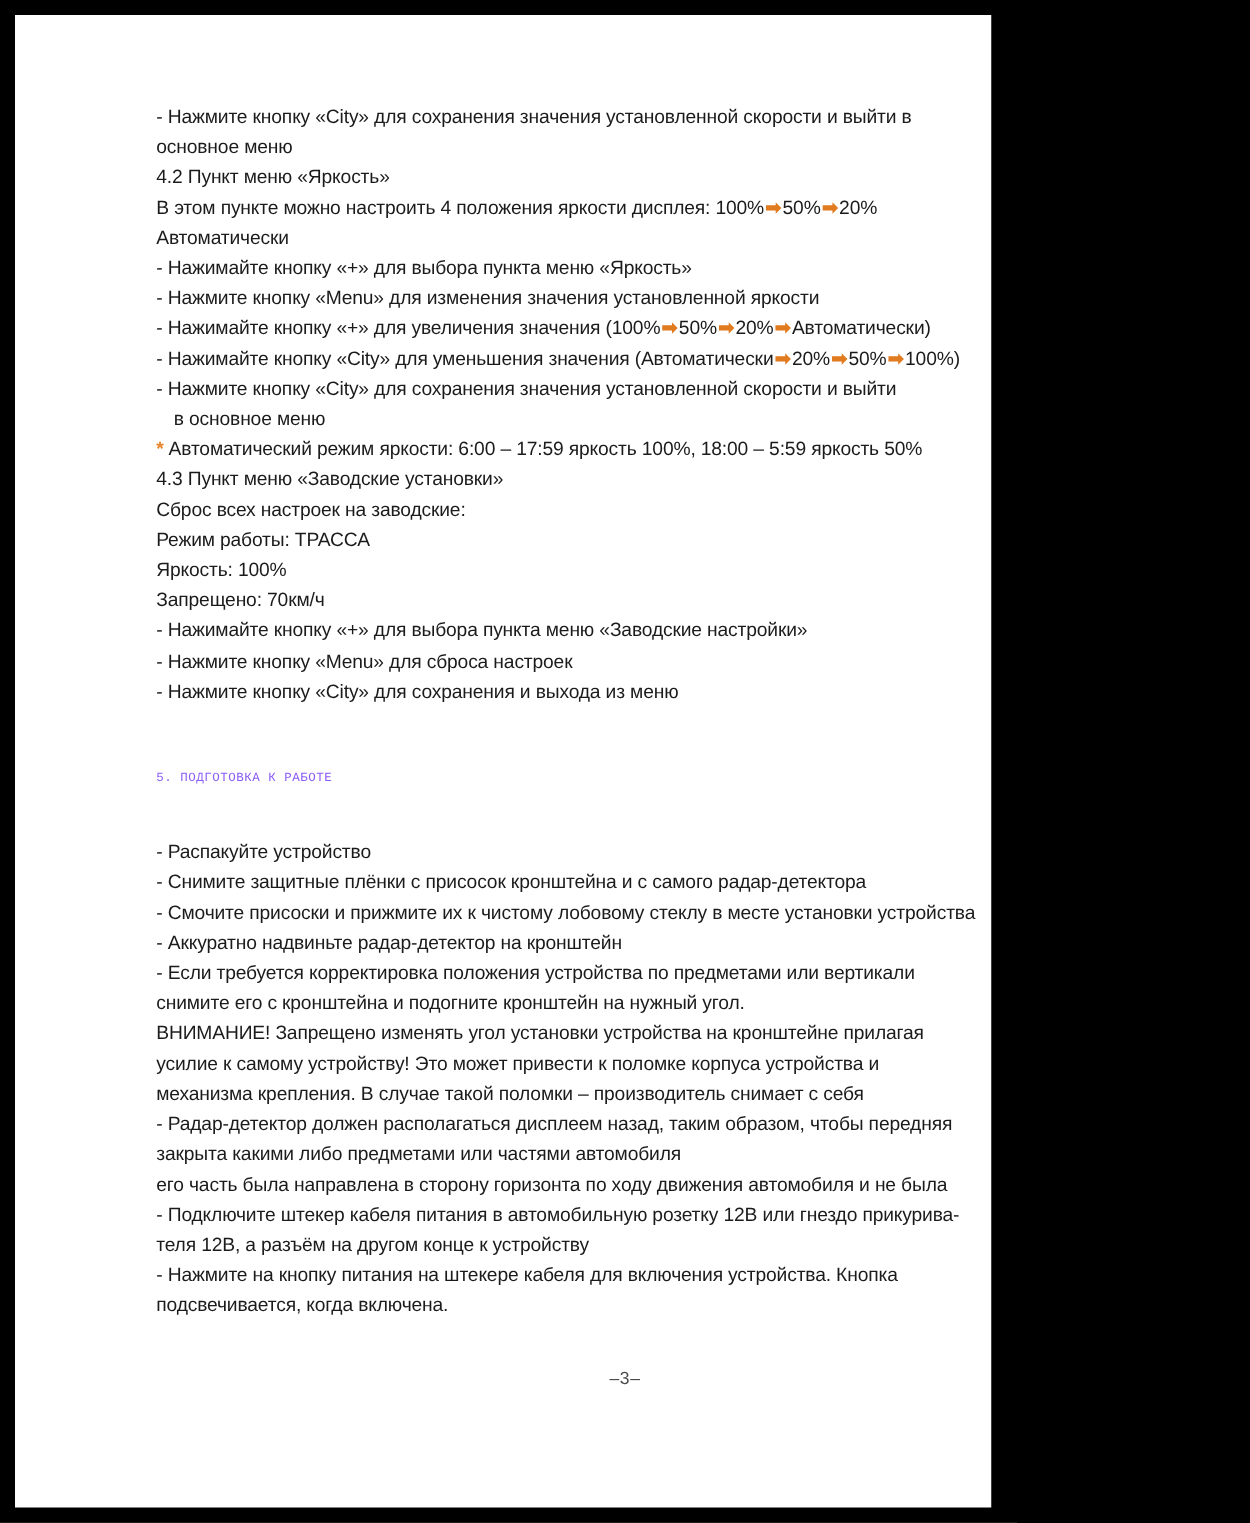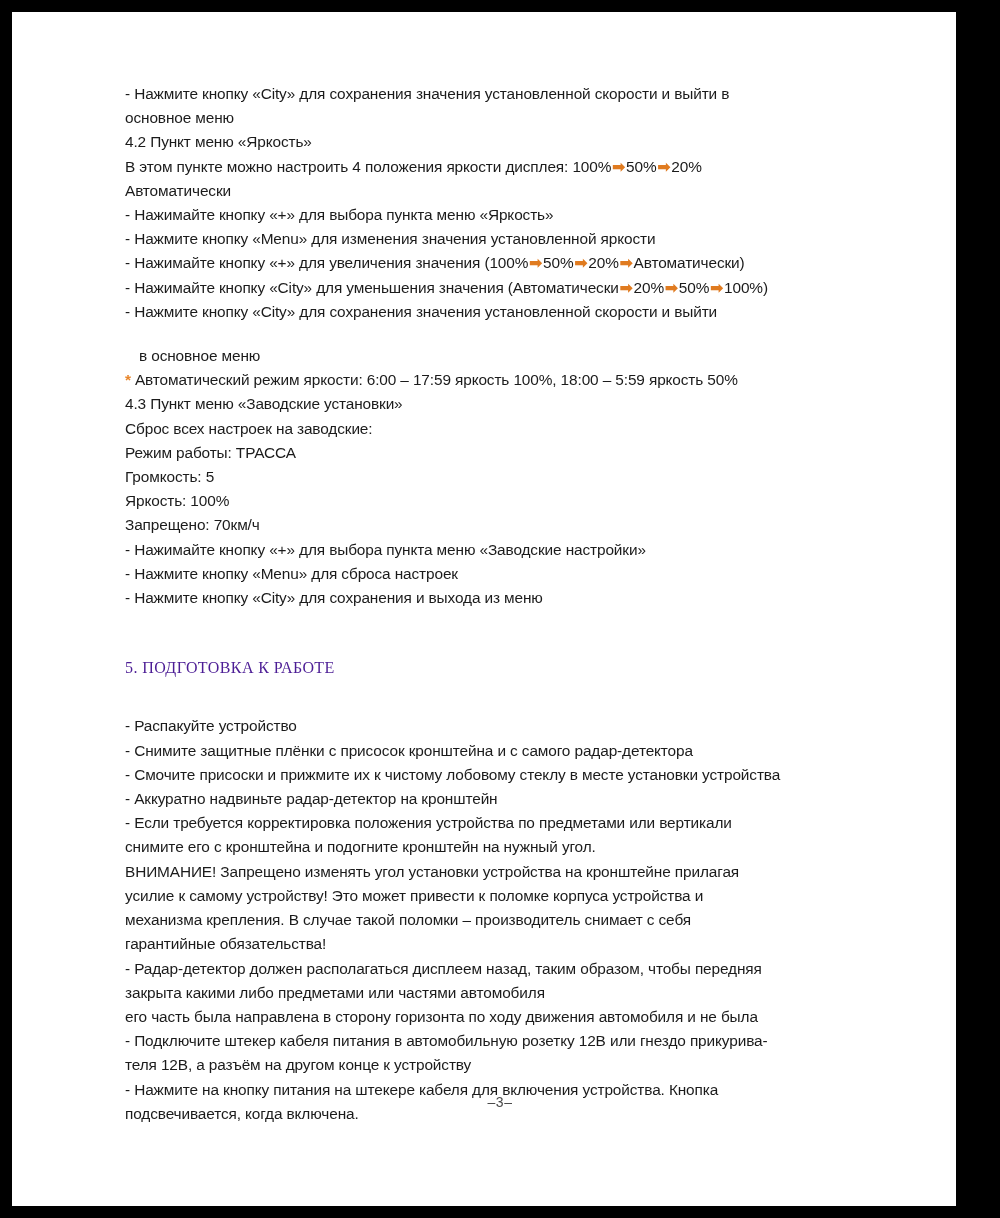--- a/index.html
+++ b/index.html
@@ -19,21 +19,21 @@
     left: 0;
     top: 0;
     width: 1000px;
     height: 1218px;
     background: #000000;
     box-sizing: border-box;
     padding: 12px;
   }
   #page-sheet {
     position: relative;
-    width: 944px;
+    width: 781px;
     height: 1194px;
     background: #ffffff;
     box-sizing: border-box;
     overflow: hidden;
   }
   #content {
     position: absolute;
     left: 113px;
     top: 70px;
     width: 800px;
@@ -41,37 +41,36 @@
   .line {
     font-family: "Liberation Sans", sans-serif;
     font-size: 15.4px;
     line-height: 24.2px;
     color: #1b1b1b;
     white-space: nowrap;
     letter-spacing: -0.12px;
   }
   .indent-sub {
     padding-left: 14px;
-    margin-top: 20px;
   }
   .arrow {
     color: #e07b20;
     font-weight: bold;
     padding: 0 1px;
   }
   .star {
     color: #e8862c;
     font-weight: bold;
     padding-right: 4px;
   }
   .section-heading {
-    font-family: Liberation Serif, serif;
-    font-size: 16px;
+    font-family: Liberation Mono, monospace;
+    font-size: 10px;
     line-height: 24.2px;
-    color: #4c1d95;
+    color: #8b5cf6;
     letter-spacing: 0.4px;
     white-space: nowrap;
   }
   .heading-gap-top { height: 46px; }
   .heading-gap-bottom { height: 34px; }
   #page-number {
     position: absolute;
     left: 0;
     top: 1082px;
     width: 976px;
@@ -113,41 +112,39 @@
       <div class="line">- Нажмите кнопку «City» для сохранения значения установленной скорости и выйти</div>
       <div class="line indent-sub">в основное меню</div>
 
       <div class="line">
         <span class="star">*</span><span>Автоматический режим яркости: 6:00 – 17:59 яркость 100%, 18:00 – 5:59 яркость 50%</span>
       </div>
 
       <div class="line">4.3 Пункт меню «Заводские установки»</div>
       <div class="line">Сброс всех настроек на заводские:</div>
       <div class="line">Режим работы: ТРАССА</div>
-      <div class="line">Громкость: 5</div>
       <div class="line">Яркость: 100%</div>
       <div class="line">Запрещено: 70км/ч</div>
       <div class="line">- Нажимайте кнопку «+» для выбора пункта меню «Заводские настройки»</div>
       <div class="line">- Нажмите кнопку «Menu» для сброса настроек</div>
       <div class="line">- Нажмите кнопку «City» для сохранения и выхода из меню</div>
 
       <div class="heading-gap-top"></div>
       <div class="section-heading">5. ПОДГОТОВКА К РАБОТЕ</div>
       <div class="heading-gap-bottom"></div>
 
       <div class="line">- Распакуйте устройство</div>
       <div class="line">- Снимите защитные плёнки с присосок кронштейна и с самого радар-детектора</div>
       <div class="line">- Смочите присоски и прижмите их к чистому лобовому стеклу в месте установки устройства</div>
       <div class="line">- Аккуратно надвиньте радар-детектор на кронштейн</div>
       <div class="line">- Если требуется корректировка положения устройства по предметами или вертикали</div>
       <div class="line">снимите его с кронштейна и подогните кронштейн на нужный угол.</div>
       <div class="line">ВНИМАНИЕ! Запрещено изменять угол установки устройства на кронштейне прилагая</div>
       <div class="line">усилие к самому устройству! Это может привести к поломке корпуса устройства и</div>
       <div class="line">механизма крепления. В случае такой поломки – производитель снимает с себя</div>
-      <div class="line">гарантийные обязательства!</div>
       <div class="line">- Радар-детектор должен располагаться дисплеем назад, таким образом, чтобы передняя</div>
       <div class="line">закрыта какими либо предметами или частями автомобиля</div>
       <div class="line">его часть была направлена в сторону горизонта по ходу движения автомобиля и не была</div>
       <div class="line">- Подключите штекер кабеля питания в автомобильную розетку 12В или гнездо прикурива-</div>
       <div class="line">теля 12В, а разъём на другом конце к устройству</div>
       <div class="line">- Нажмите на кнопку питания на штекере кабеля для включения устройства. Кнопка</div>
       <div class="line">подсвечивается, когда включена.</div>
 
     </div>
 

